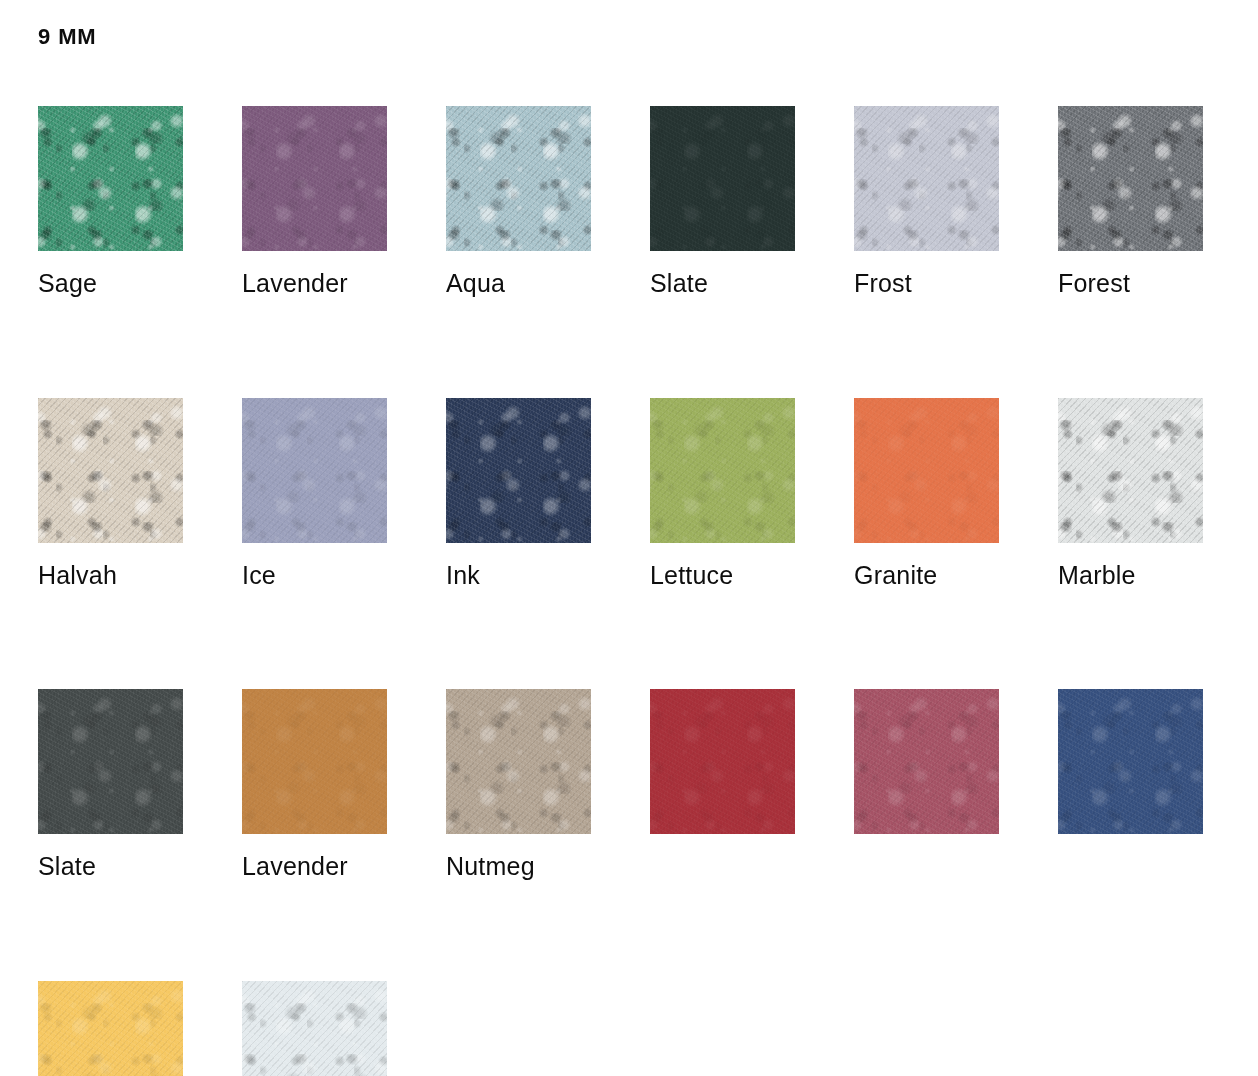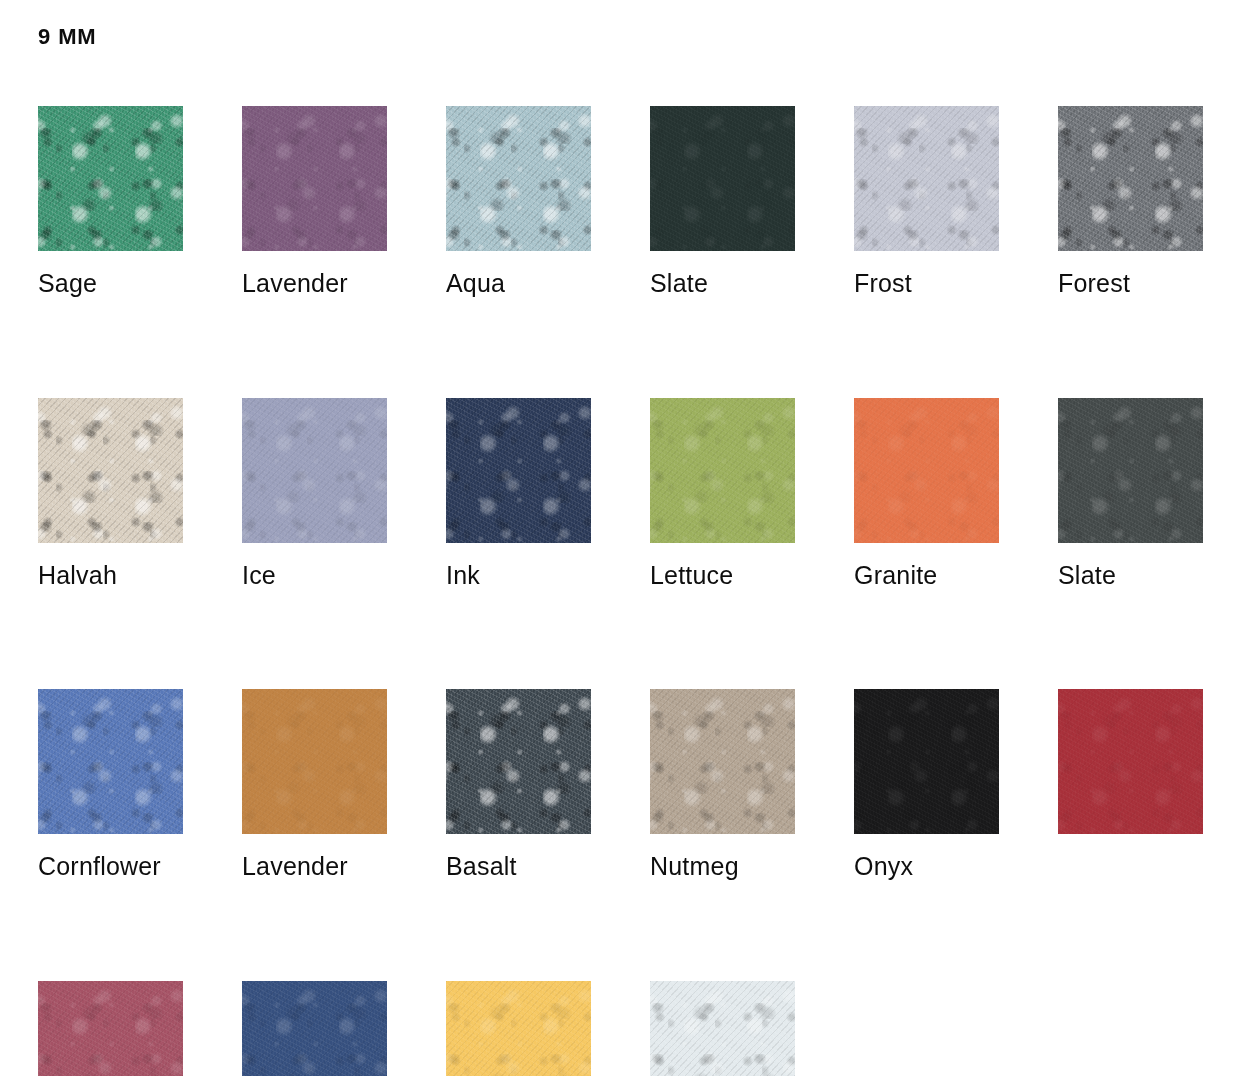--- a/index.html
+++ b/index.html
@@ -184,62 +184,48 @@
         <div class="swatch-label">Lettuce</div>
       </div>
       <div class="swatch-cell">
         <div class="swatch-chip tex-flat" style="background-color: rgb(229, 116, 74);">
           <div class="tex tex-a"></div>
           <div class="tex tex-b"></div>
         </div>
         <div class="swatch-label">Granite</div>
       </div>
       <div class="swatch-cell">
+        <div class="swatch-chip tex-heavy" style="background-color: rgb(223, 226, 226);">
+          <div class="tex tex-a"></div>
+          <div class="tex tex-b"></div>
+        </div>
+        <div class="swatch-label">Marble</div>
+      </div>
+      <div class="swatch-cell">
         <div class="swatch-chip tex-light" style="background-color: rgb(68, 74, 74);">
           <div class="tex tex-a"></div>
           <div class="tex tex-b"></div>
         </div>
         <div class="swatch-label">Slate</div>
       </div>
       <div class="swatch-cell">
-        <div class="swatch-chip tex-medium" style="background-color: rgb(88, 120, 184);">
-          <div class="tex tex-a"></div>
-          <div class="tex tex-b"></div>
-        </div>
-        <div class="swatch-label">Cornflower</div>
-      </div>
-      <div class="swatch-cell">
         <div class="swatch-chip tex-flat" style="background-color: rgb(192, 131, 68);">
           <div class="tex tex-a"></div>
           <div class="tex tex-b"></div>
         </div>
         <div class="swatch-label">Lavender</div>
       </div>
       <div class="swatch-cell">
-        <div class="swatch-chip tex-heavy" style="background-color: rgb(62, 72, 80);">
-          <div class="tex tex-a"></div>
-          <div class="tex tex-b"></div>
-        </div>
-        <div class="swatch-label">Basalt</div>
-      </div>
-      <div class="swatch-cell">
         <div class="swatch-chip tex-medium" style="background-color: rgb(179, 164, 147);">
           <div class="tex tex-a"></div>
           <div class="tex tex-b"></div>
         </div>
         <div class="swatch-label">Nutmeg</div>
       </div>
       <div class="swatch-cell">
-        <div class="swatch-chip tex-flat" style="background-color: rgb(25, 25, 26);">
-          <div class="tex tex-a"></div>
-          <div class="tex tex-b"></div>
-        </div>
-        <div class="swatch-label">Onyx</div>
-      </div>
-      <div class="swatch-cell">
         <div class="swatch-chip tex-flat" style="background-color: rgb(168, 48, 58);">
           <div class="tex tex-a"></div>
           <div class="tex tex-b"></div>
         </div>
       </div>
       <div class="swatch-cell">
         <div class="swatch-chip tex-light" style="background-color: rgb(165, 82, 101);">
           <div class="tex tex-a"></div>
           <div class="tex tex-b"></div>
         </div>

